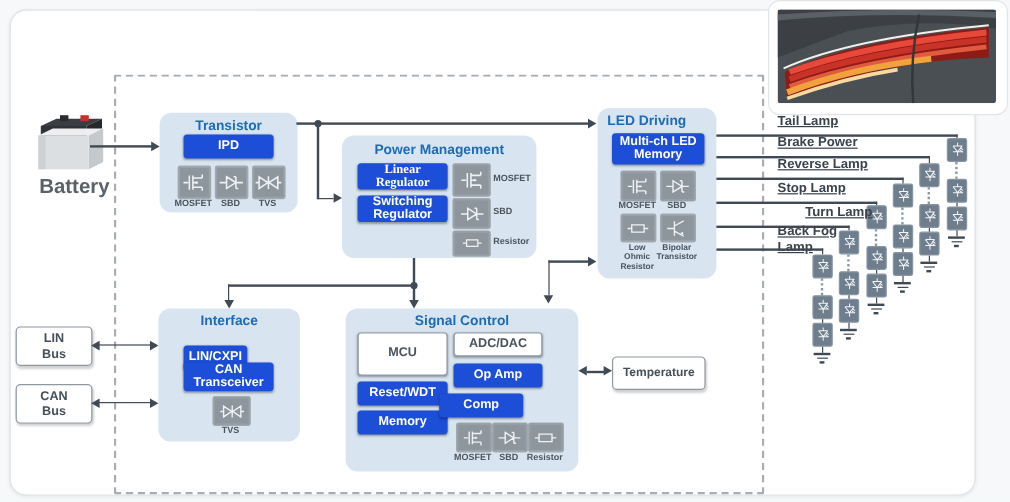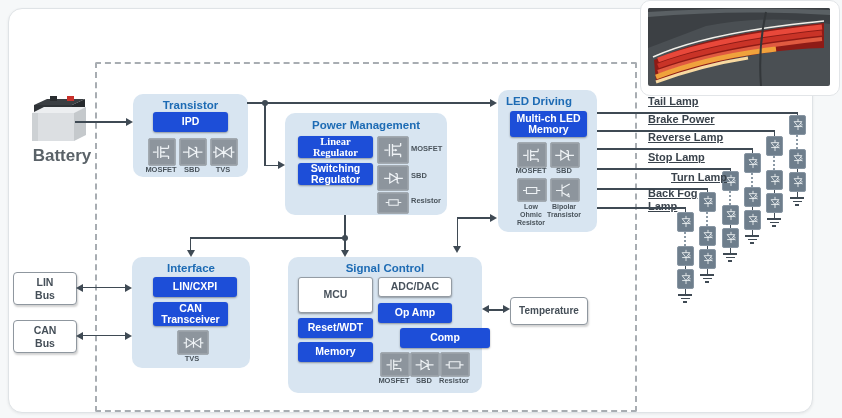--- a/index.html
+++ b/index.html
@@ -164,37 +164,37 @@
   <div class="tile" style="left:550px;top:178px;width:28px;height:22px;">
       <svg viewBox="0 0 24 22">
         <use href="#sym-bjt"></use>
       </svg>
     </div>
   <div class="tlabel" style="left:516px;top:203px;width:30px;font-size:7px;">Low Ohmic Resistor</div>
   <div class="tlabel" style="left:544px;top:203px;width:40px;font-size:7px;">Bipolar Transistor</div>
 
   <div class="block" style="left:132px;top:257px;width:118px;height:111px;"></div>
   <div class="btitle" style="left:132px;top:262px;width:118px;">Interface</div>
-  <div class="chip" style="left:153px;top:277px;width:84px;height:20px;">LIN/CXPI</div>
+  <div class="chip" style="left:153px;top:288px;width:53px;height:20px;">LIN/CXPI</div>
   <div class="chip" style="left:153px;top:302px;width:75px;height:24px;">CAN Transceiver</div>
   <div class="tile" style="left:177px;top:330px;width:30px;height:23px;">
       <svg viewBox="0 0 24 22">
         <use href="#sym-tvs"></use>
       </svg>
     </div>
   <div class="tlabel" style="left:174px;top:355px;width:36px;">TVS</div>
 
   <div class="block" style="left:288px;top:257px;width:194px;height:136px;"></div>
   <div class="btitle" style="left:288px;top:262px;width:194px;">Signal Control</div>
   <div class="chip white" style="left:298px;top:277px;width:75px;height:36px;">MCU</div>
   <div class="chip" style="left:298px;top:318px;width:75px;height:20px;">Reset/WDT</div>
   <div class="chip" style="left:298px;top:342px;width:75px;height:20px;">Memory</div>
   <div class="chip" style="left:378px;top:303px;width:74px;height:20px;">Op Amp</div>
   <div class="chip white" style="left:378px;top:277px;width:74px;height:20px;">ADC/DAC</div>
-  <div class="chip" style="left:400px;top:328px;width:90px;height:20px;">Comp</div>
+  <div class="chip" style="left:366px;top:328px;width:70px;height:20px;">Comp</div>
   <div class="tile" style="left:380px;top:352px;width:28px;height:23px;">
       <svg viewBox="0 0 24 22">
         <use href="#sym-mosfet"></use>
       </svg>
     </div>
   <div class="tile" style="left:410px;top:352px;width:28px;height:23px;">
       <svg viewBox="0 0 24 22">
         <use href="#sym-sbd"></use>
       </svg>
     </div>

